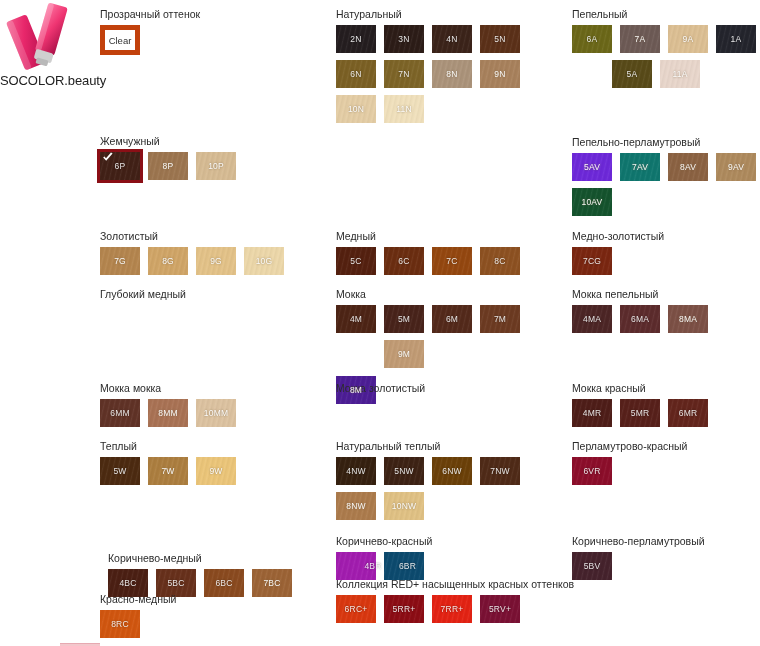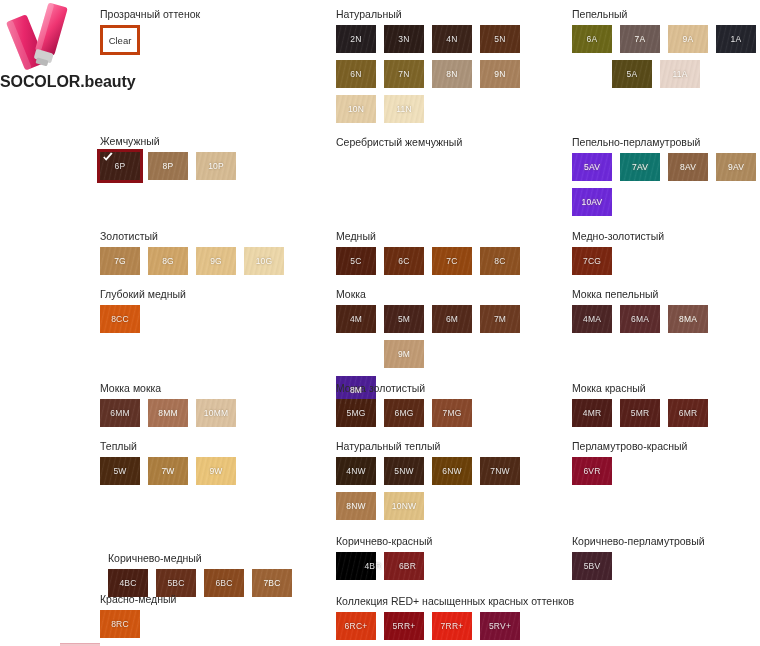--- a/index.html
+++ b/index.html
@@ -24,27 +24,26 @@
     width: 95px;
     height: 100px;
   }
   #brand-logo {
     position: relative;
     width: 95px;
     height: 72px;
   }
   #brand-logo svg { display: block; }
   #brand-name {
-    font-size: 16px;
+    font-size: 13px;
     color: #222;
     text-align: center;
     letter-spacing: -0.1px;
     white-space: nowrap;
     margin-top: 1px;
-    font-weight: bold;
   }
 
   
   .column {
     position: absolute;
     top: 0;
   }
   #col-left   { left: 100px;  width: 230px; }
   #col-mid    { left: 336px;  width: 230px; }
   #col-right  { left: 572px;  width: 188px; }
@@ -117,21 +116,21 @@
     top: 0px;
     z-index: 4;
     width: 12px;
     height: 12px;
   }
 
   
   #clear-box {
     width: 40px;
     height: 30px;
-    border: 3px solid #c2410c;
+    border: 5px solid #c2410c;
     background: #ffffff;
     display: flex;
     align-items: center;
     justify-content: center;
     font-size: 9.5px;
     color: #333;
     box-sizing: border-box;
     cursor: pointer;
   }
 
@@ -222,26 +221,20 @@
           <span class="label">9G</span>
         </div>
         <div class="swatch light" style="background: rgb(236, 215, 169);">
           <span class="tex"></span>
           <span class="label">10G</span>
         </div>
       </div>
     </div>
     <div class="group" style="top: 288px;">
       <div class="group-title">Глубокий медный</div>
-      <div class="swatch-row">
-        <div class="swatch" style="background: rgb(212, 88, 15);">
-          <span class="tex"></span>
-          <span class="label">8CC</span>
-        </div>
-      </div>
     </div>
     <div class="group" style="top: 382px;">
       <div class="group-title">Мокка мокка</div>
       <div class="swatch-row">
         <div class="swatch" style="background: rgb(96, 50, 38);">
           <span class="tex"></span>
           <span class="label">6MM</span>
         </div>
         <div class="swatch light" style="background: rgb(169, 114, 84);">
           <span class="tex"></span>
@@ -341,21 +334,20 @@
           <span class="tex"></span>
           <span class="label">10N</span>
         </div>
         <div class="swatch light" style="background: rgb(240, 224, 188);">
           <span class="tex"></span>
           <span class="label">11N</span>
         </div>
       </div>
     </div>
     <div class="group" style="top: 136px;">
-      <div class="group-title">Серебристый жемчужный</div>
     </div>
     <div class="group" style="top: 230px;">
       <div class="group-title">Медный</div>
       <div class="swatch-row">
         <div class="swatch" style="background: rgb(84, 32, 15);">
           <span class="tex"></span>
           <span class="label">5C</span>
         </div>
         <div class="swatch" style="background: rgb(107, 45, 16);">
           <span class="tex"></span>
@@ -395,34 +387,20 @@
           <span class="label">8M</span>
         </div>
         <div class="swatch light" style="background: rgb(193, 155, 116);">
           <span class="tex"></span>
           <span class="label">9M</span>
         </div>
       </div>
     </div>
     <div class="group" style="top: 382px;">
       <div class="group-title">Мокка золотистый</div>
-      <div class="swatch-row">
-        <div class="swatch" style="background: rgb(73, 32, 15);">
-          <span class="tex"></span>
-          <span class="label">5MG</span>
-        </div>
-        <div class="swatch" style="background: rgb(91, 42, 22);">
-          <span class="tex"></span>
-          <span class="label">6MG</span>
-        </div>
-        <div class="swatch" style="background: rgb(136, 72, 43);">
-          <span class="tex"></span>
-          <span class="label">7MG</span>
-        </div>
-      </div>
     </div>
     <div class="group" style="top: 440px;">
       <div class="group-title">Натуральный теплый</div>
       <div class="swatch-row">
         <div class="swatch" style="background: rgb(53, 32, 15);">
           <span class="tex"></span>
           <span class="label">4NW</span>
         </div>
         <div class="swatch" style="background: rgb(61, 34, 20);">
           <span class="tex"></span>
@@ -442,31 +420,31 @@
         </div>
         <div class="swatch light" style="background: rgb(224, 193, 132);">
           <span class="tex"></span>
           <span class="label">10NW</span>
         </div>
       </div>
     </div>
     <div class="group" style="top: 535px;">
       <div class="group-title">Коричнево-красный</div>
       <div class="swatch-row">
-        <div class="swatch" style="background: #000000; padding-left: 34px;">
+        <div class="swatch" style="background: #a21caf; padding-left: 34px;">
           <span class="tex"></span>
           <span class="label">4BR</span>
         </div>
-        <div class="swatch" style="background: #7f1d1d; padding-left: 7px;">
+        <div class="swatch" style="background: #0c4a6e; padding-left: 7px;">
           <span class="tex"></span>
           <span class="label">6BR</span>
         </div>
       </div>
     </div>
-    <div class="group" style="top: 595px;">
+    <div class="group" style="top: 578px;">
       <div class="group-title">Коллекция RED+ насыщенных красных оттенков</div>
       <div class="swatch-row">
         <div class="swatch" style="background: rgb(217, 55, 15);">
           <span class="tex"></span>
           <span class="label">6RC+</span>
         </div>
         <div class="swatch" style="background: rgb(140, 12, 20);">
           <span class="tex"></span>
           <span class="label">5RR+</span>
         </div>
@@ -523,21 +501,21 @@
           <span class="label">7AV</span>
         </div>
         <div class="swatch light" style="background: rgb(139, 98, 66);">
           <span class="tex"></span>
           <span class="label">8AV</span>
         </div>
         <div class="swatch light" style="background: rgb(174, 138, 93);">
           <span class="tex"></span>
           <span class="label">9AV</span>
         </div>
-        <div class="swatch light" style="background: #6d28d9;">
+        <div class="swatch light" style="background: #14532d;">
           <span class="tex"></span>
           <span class="label">10AV</span>
         </div>
       </div>
     </div>
     <div class="group" style="top: 230px;">
       <div class="group-title">Медно-золотистый</div>
       <div class="swatch-row">
         <div class="swatch" style="background: rgb(122, 38, 16);">
           <span class="tex"></span>

